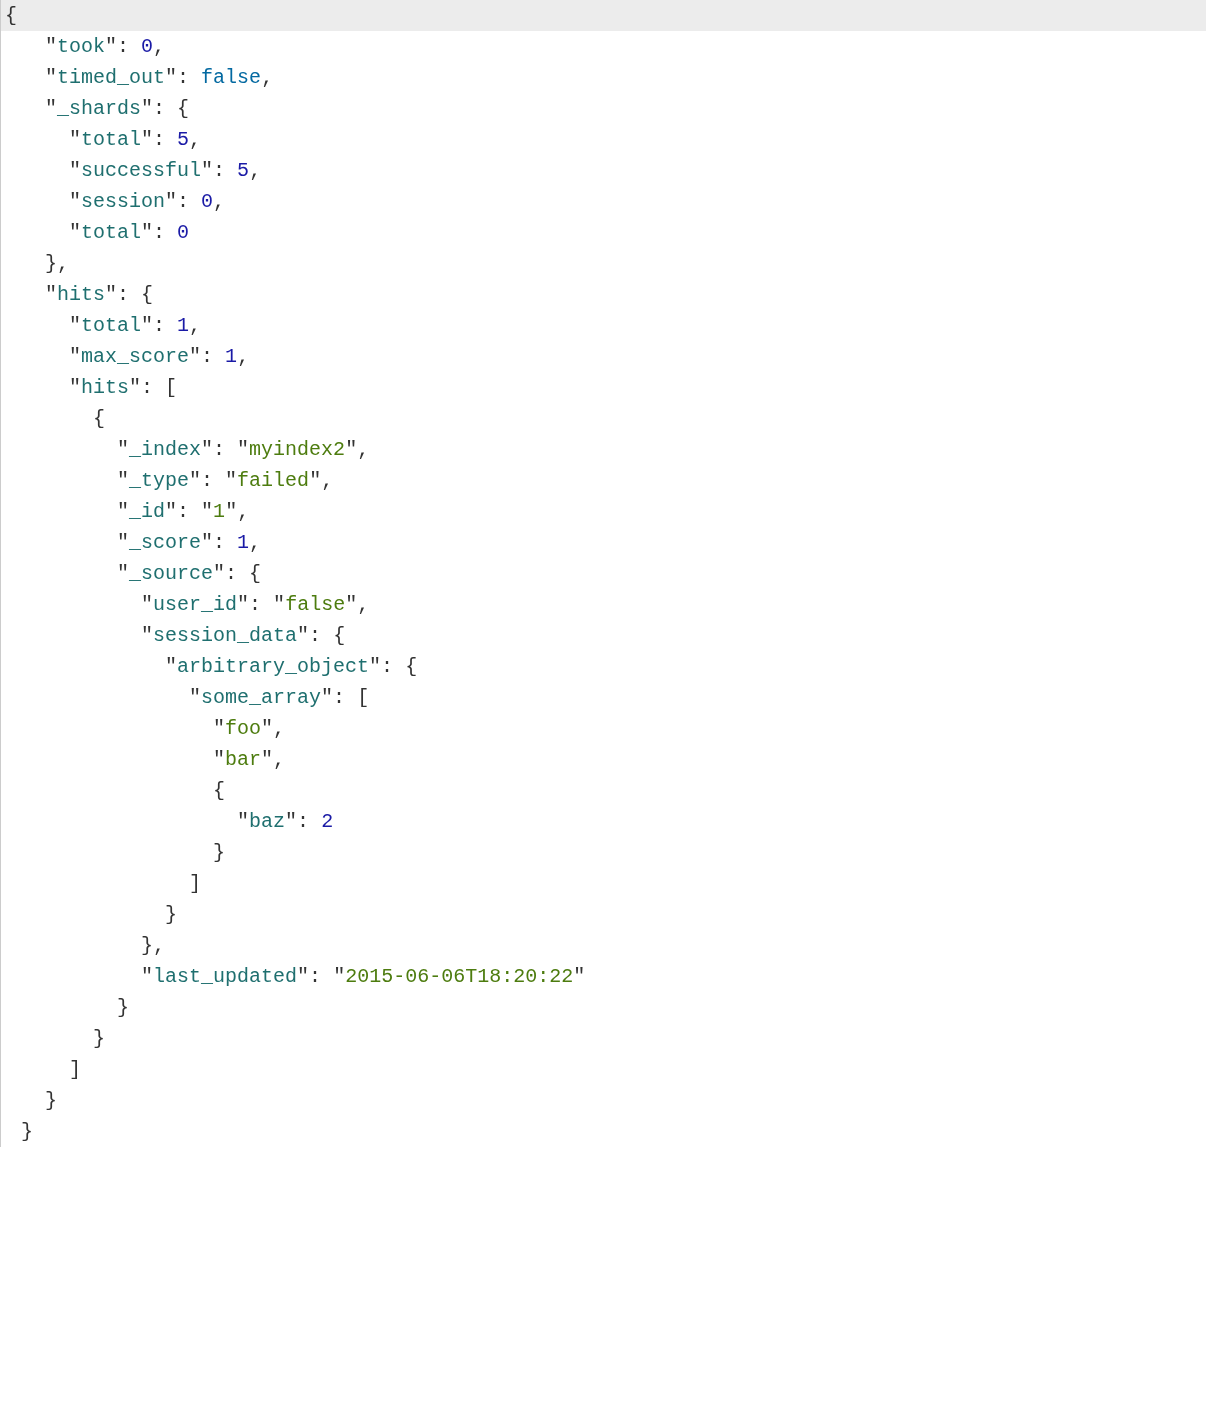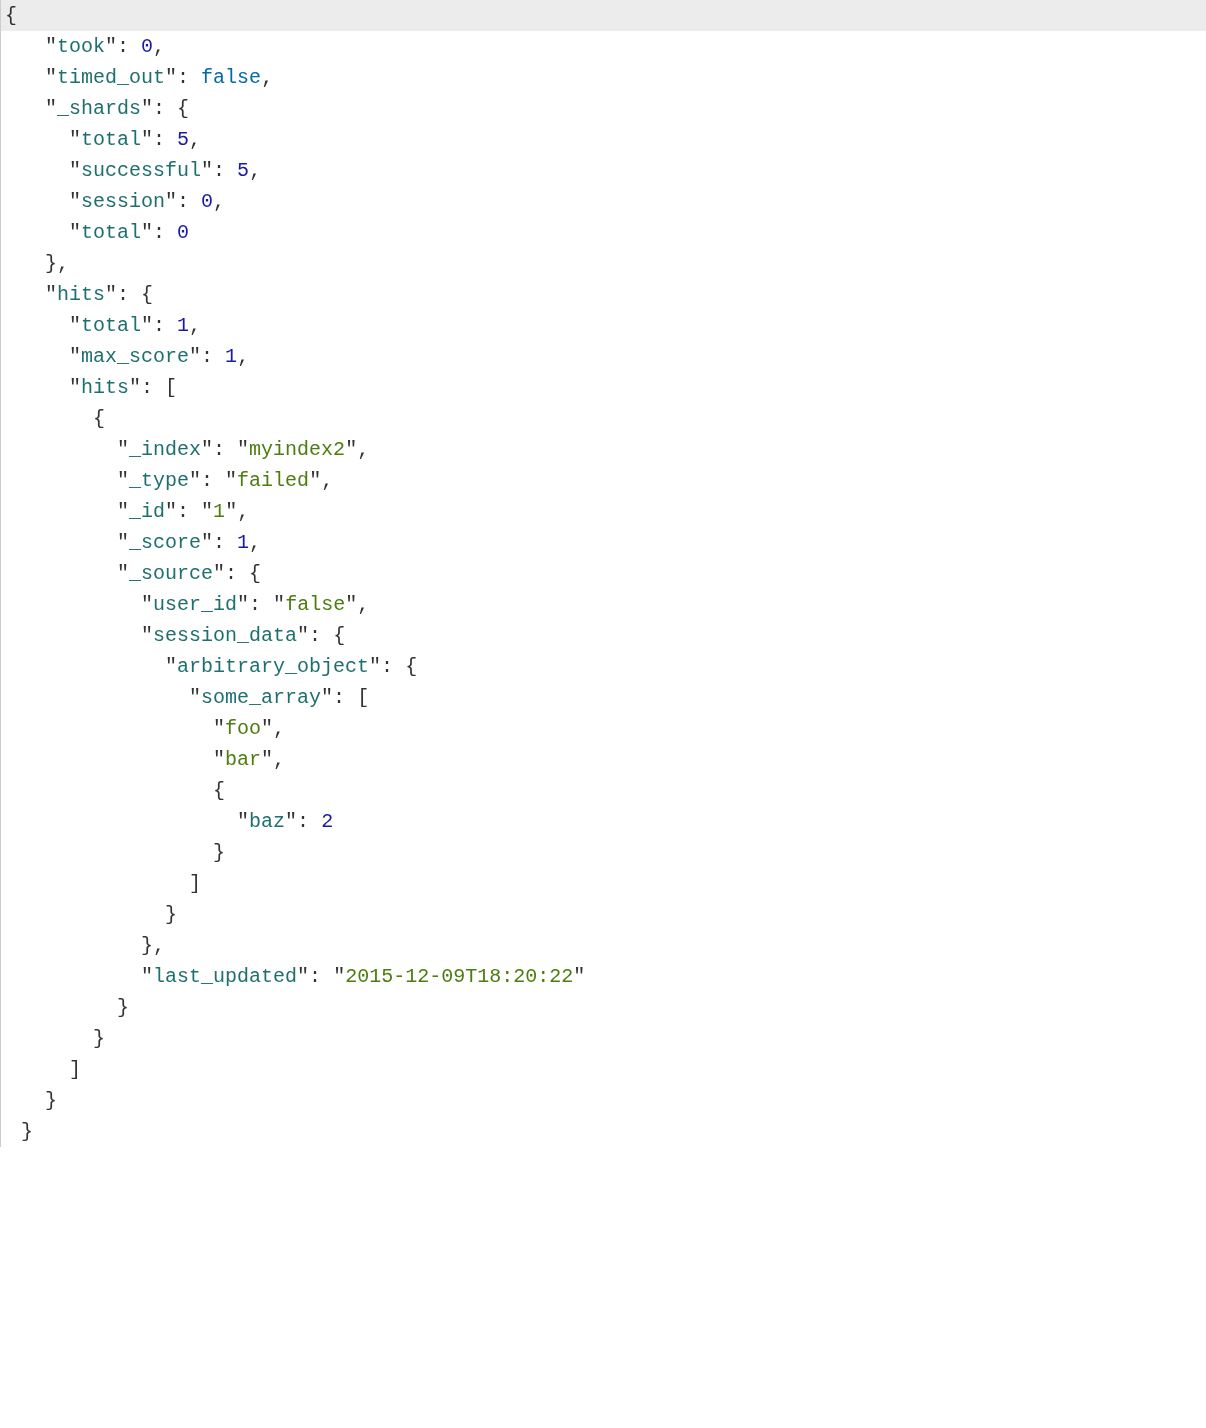--- a/index.html
+++ b/index.html
@@ -96,21 +96,21 @@
 <div class="line">                  <span class="p">"</span><span class="k">baz</span><span class="p">"</span><span class="c">:</span> <span class="n">2</span></div>
 
 <div class="line">                <span class="p">}</span></div>
 
 <div class="line">              <span class="p">]</span></div>
 
 <div class="line">            <span class="p">}</span></div>
 
 <div class="line">          <span class="p">}</span><span class="c">,</span></div>
 
-<div class="line">          <span class="p">"</span><span class="k">last_updated</span><span class="p">"</span><span class="c">:</span> <span class="p">"</span><span class="s">2015-12-09T18:20:22</span><span class="p">"</span></div>
+<div class="line">          <span class="p">"</span><span class="k">last_updated</span><span class="p">"</span><span class="c">:</span> <span class="p">"</span><span class="s">2015-06-06T18:20:22</span><span class="p">"</span></div>
 
 <div class="line">        <span class="p">}</span></div>
 
 <div class="line">      <span class="p">}</span></div>
 
 <div class="line">    <span class="p">]</span></div>
 
 <div class="line">  <span class="p">}</span></div>
 
 <div class="line"><span class="p">}</span></div>

